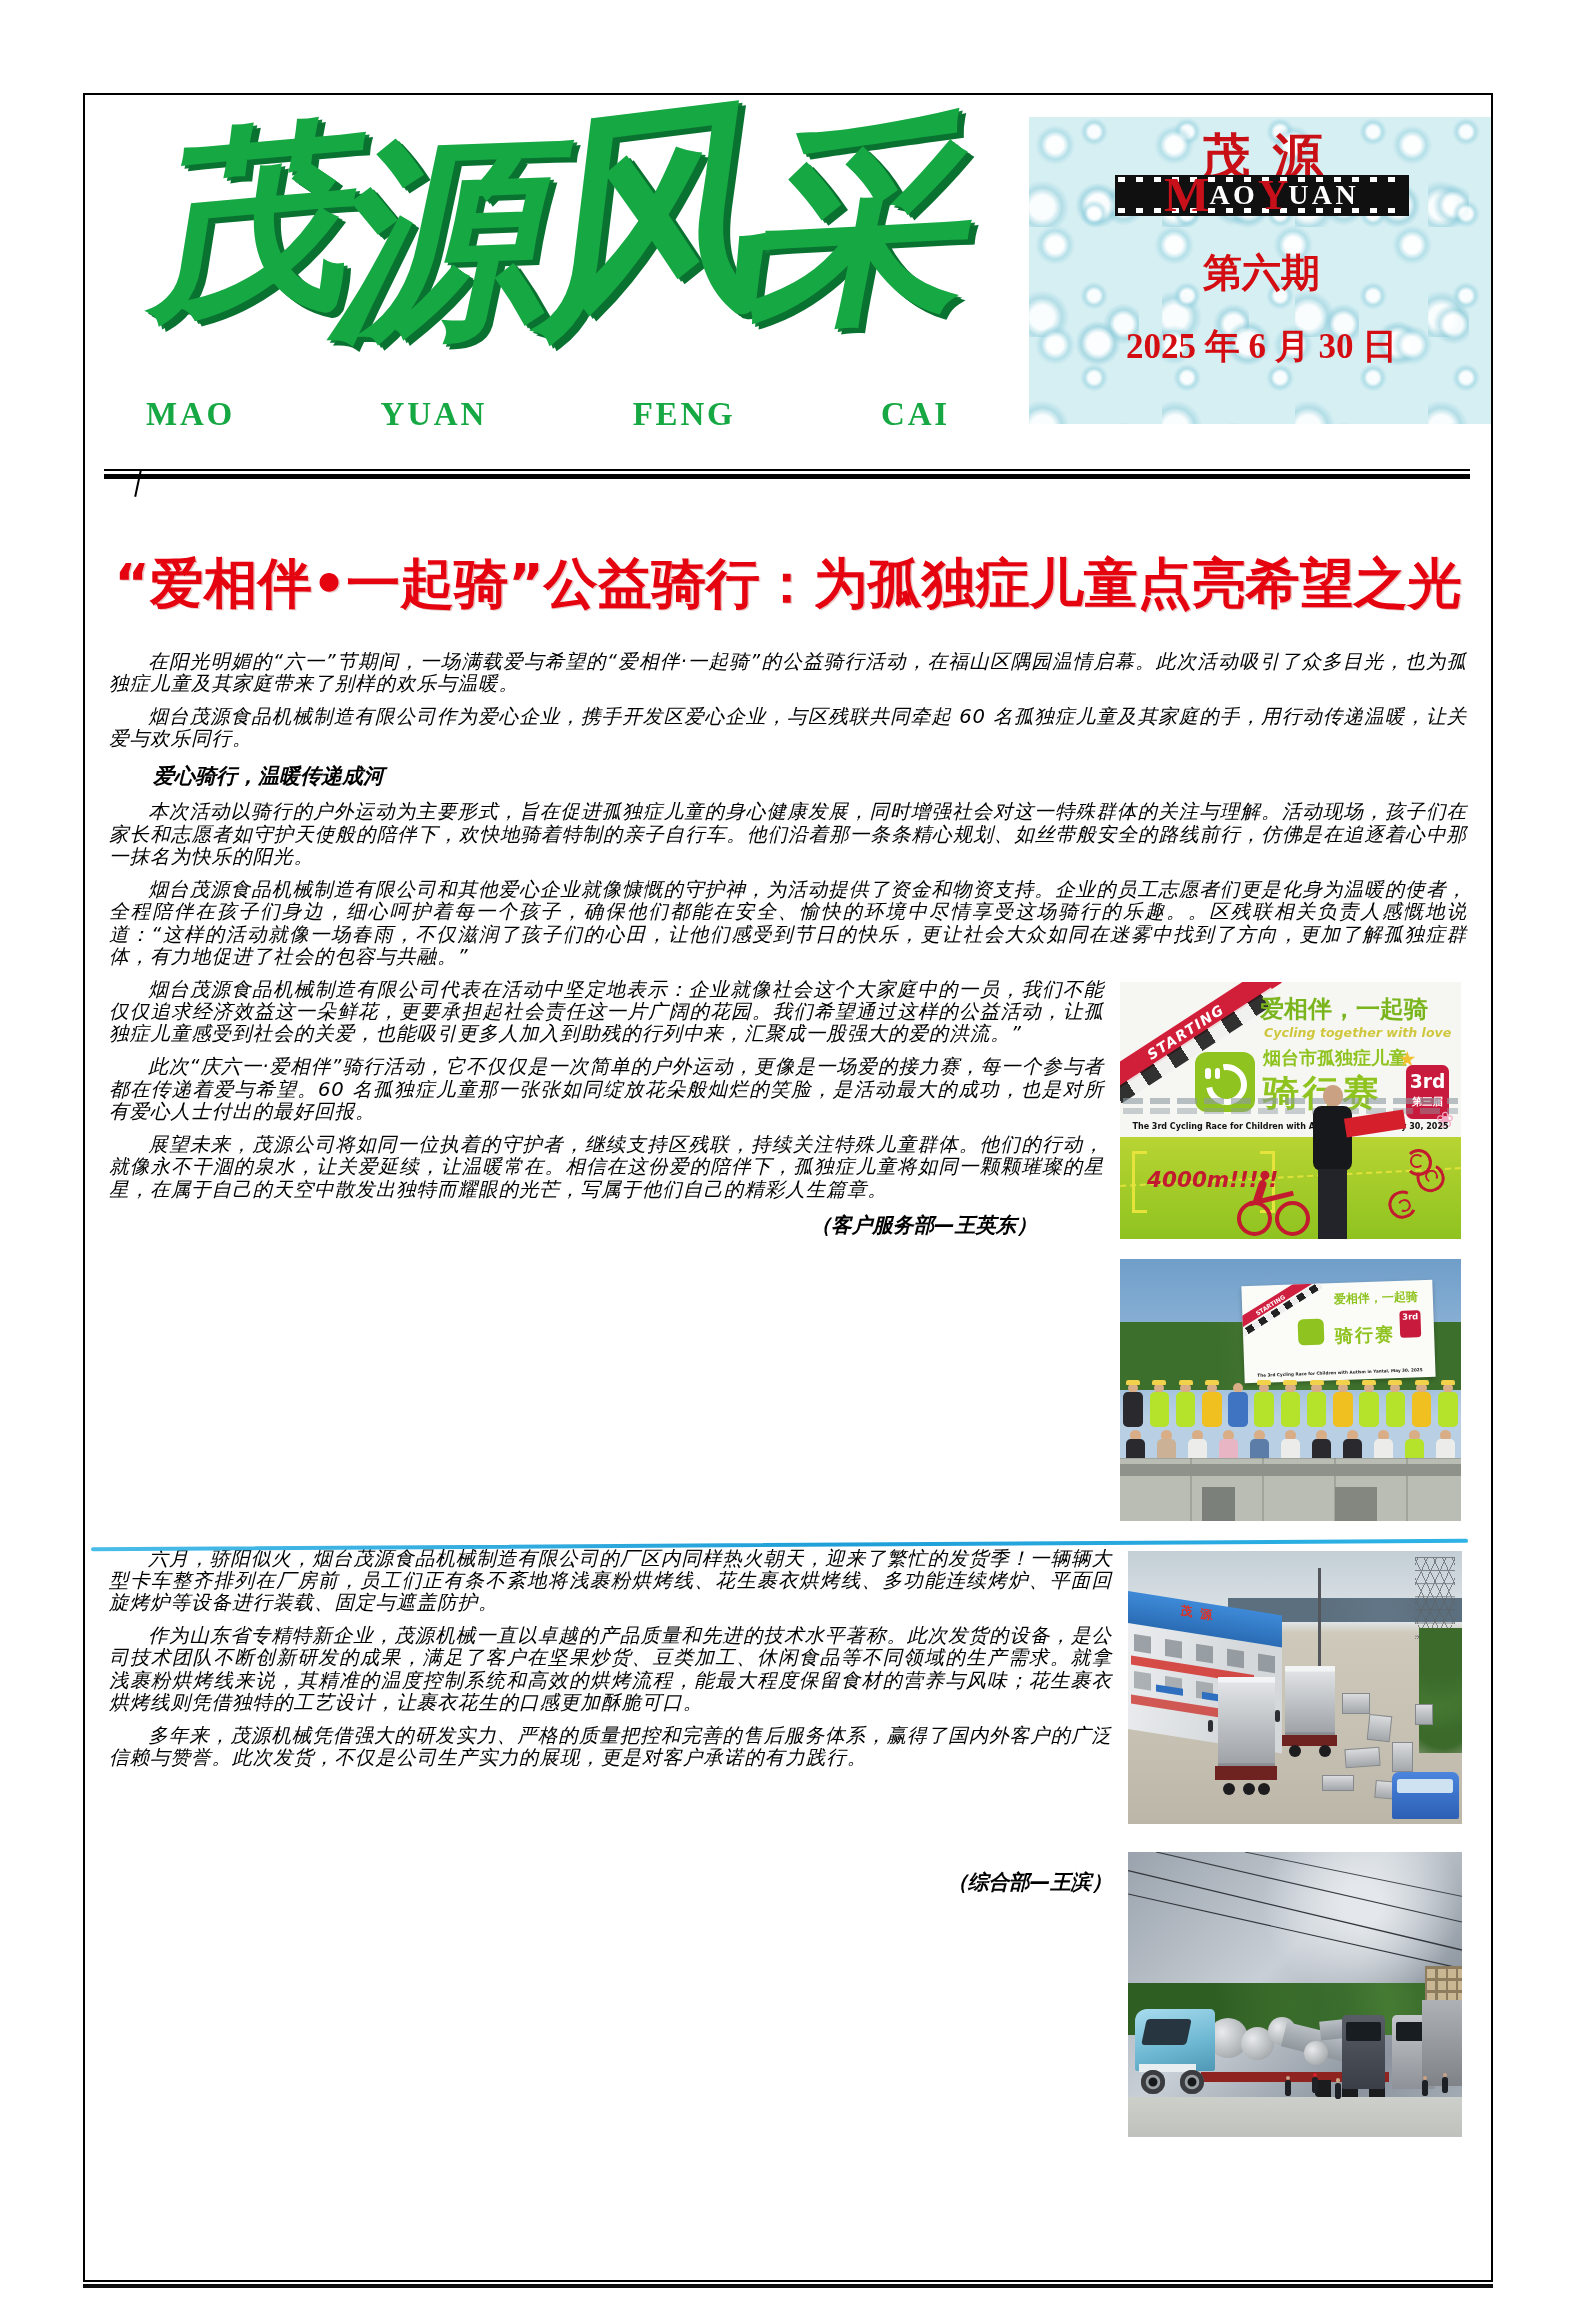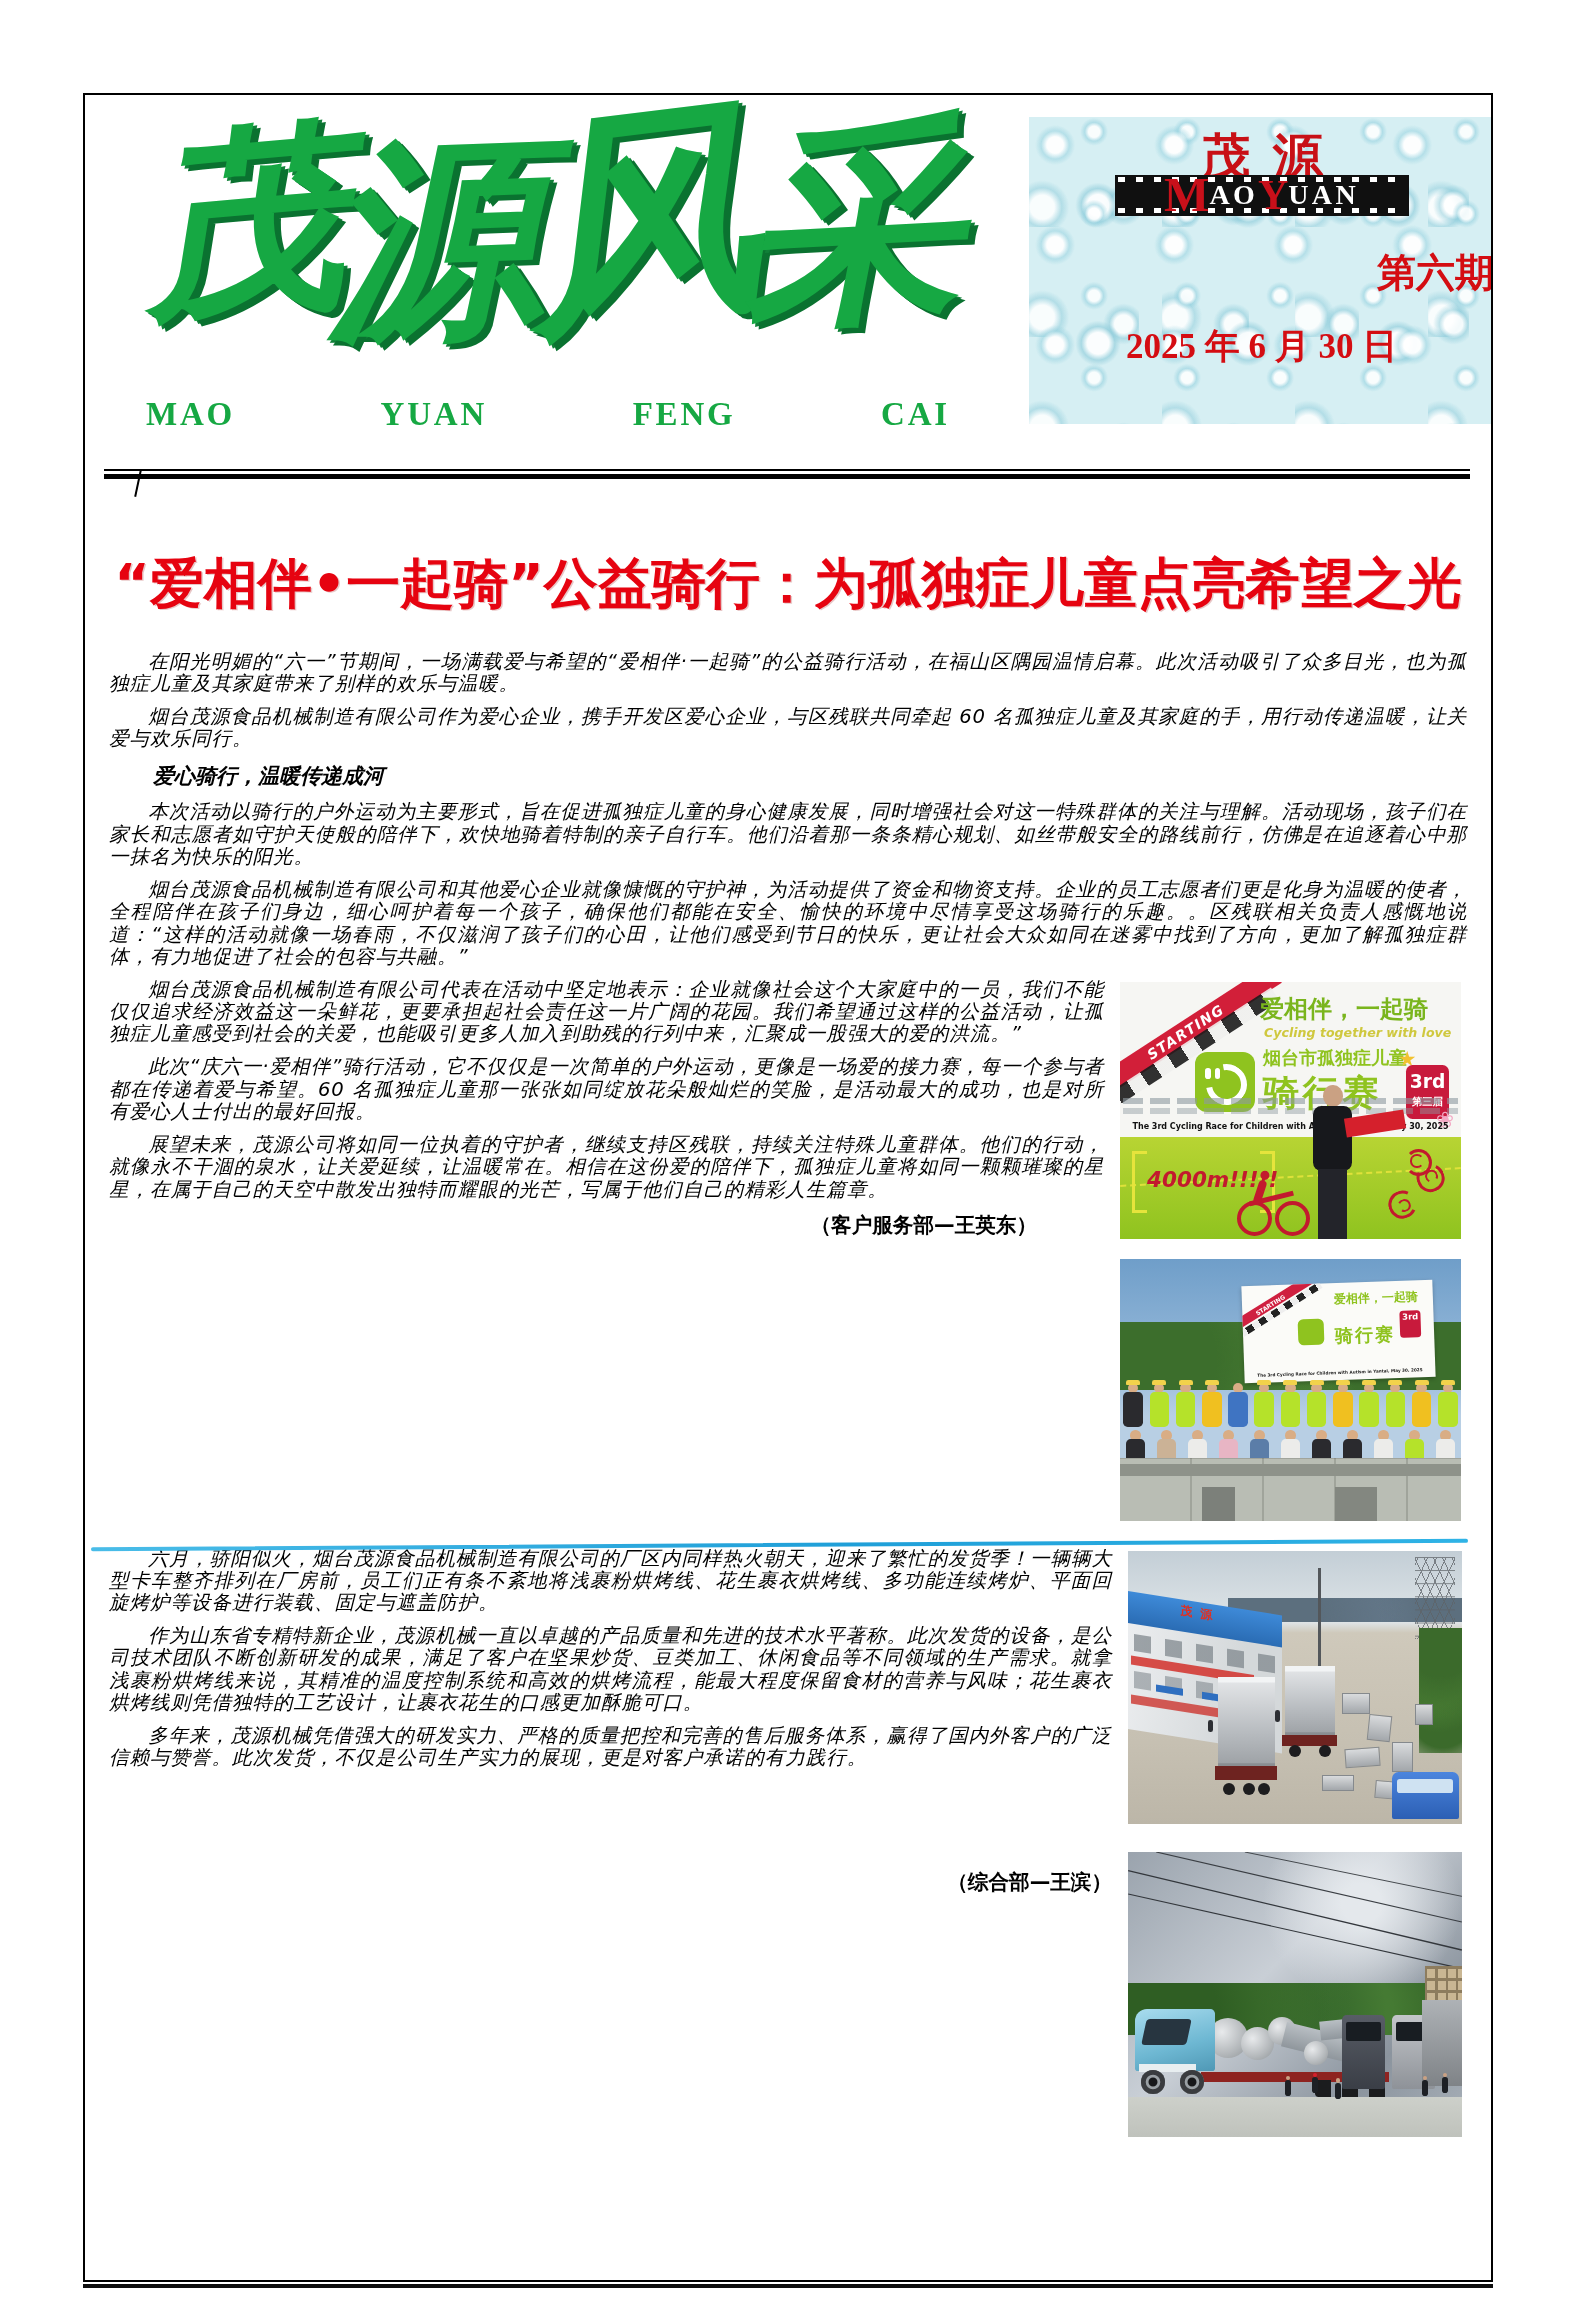--- a/index.html
+++ b/index.html
@@ -37,36 +37,36 @@
   .film-band{position:relative;width:294px;height:41px;background:#101010;margin:-9.3px auto 0;
     display:flex;align-items:center;justify-content:center;}
   .film-band::before,.film-band::after{content:"";position:absolute;left:3.7px;right:3.7px;height:5.1px;
     background:repeating-linear-gradient(90deg,#fff 0 7px,rgba(255,255,255,0) 7px 18px);}
   .film-band::before{top:2.8px;}
   .film-band::after{bottom:2.8px;}
   .fl{font-weight:bold;line-height:1;z-index:2;font-family:"Liberation Serif",serif;}
   .fl.red{color:#c8101a;font-size:48px;}
   .fl.red2{color:#c8101a;font-size:42px;}
   .fl.wht{color:#fff;font-size:28px;letter-spacing:3.3px;}
-  .issue-no{margin-top:30px;text-align:right;font-size:39px;color:#d40d12;font-weight:bold;}
+  .issue-no{margin-top:30px;text-align:center;font-size:39px;color:#d40d12;font-weight:bold;}
   .issue-date{margin-top:23.4px;text-align:center;font-size:35px;color:#d40d12;font-weight:bold;
     font-family:"Liberation Serif",serif;}
   
   .header-rule{margin:0 21.5px 0 18.7px;height:2.8px;border-top:2.8px solid #000;border-bottom:5.1px solid #000;}
   .stray-mark{position:absolute;left:52px;top:375px;width:1.9px;height:27px;background:#000;transform:rotate(12deg);}
   
   .article{padding:0 24px;color:#000;}
   .a-title1{font-size:54px;line-height:1.28;color:#e60310;text-align:center;font-weight:bold;
     margin:70px 0 33px;text-shadow:1.4px 1.4px 0 rgba(150,0,0,.22);}
   .a-title2{font-size:50px;line-height:1.25;color:#e60310;text-align:center;font-weight:bold;
     margin:21.5px 196px 30px 0;text-shadow:1.4px 1.4px 0 rgba(150,0,0,.22);}
   .article p{font-size:19.6px;line-height:22.4px;letter-spacing:0.9px;margin:0 0 10.3px;text-align:justify;
     text-indent:2em;font-style:italic;}
   .subhead{font-size:21px;line-height:23.4px;font-weight:bold;font-style:italic;margin:14px 0 13px;text-indent:2.1em;}
-  .sig{font-size:20.6px;font-weight:bold;}
+  .sig{font-size:20.6px;font-style:italic;font-weight:bold;}
   .sig1{text-align:right;padding-right:430px;margin:2.8px 0 6.5px;}
   .sig2{text-align:right;padding-right:28px;margin:98px 0 9.3px;}
   .clear{clear:both;height:0;}
   .cyan-divider{clear:both;height:4.2px;margin:14px 23.4px 0 5.6px;border-radius:1.9px;
     background:linear-gradient(90deg,#49bce8,#1f9fd8 55%,#2fb3e6);transform:rotate(-0.35deg);}
   
   .photo-col{float:right;width:347px;margin:3.7px 0 8.4px 16px;}
   .photo-col .ph + .ph{margin-top:19.6px;}
   .ph{position:relative;overflow:hidden;background:#ddd;}
   

